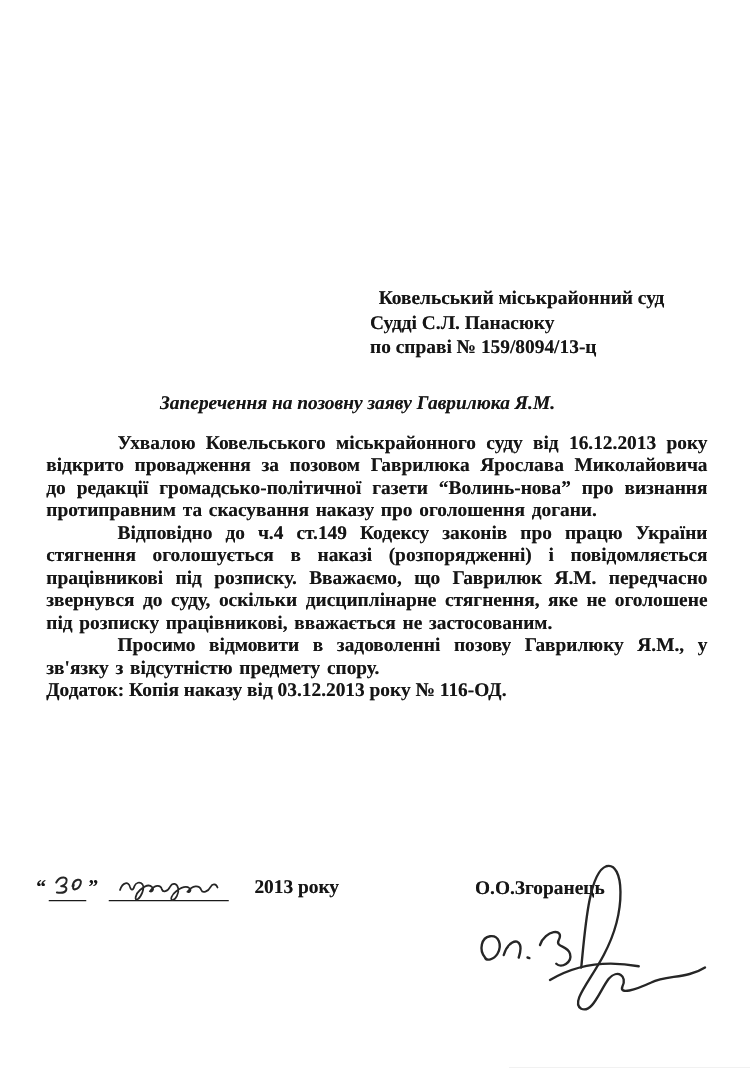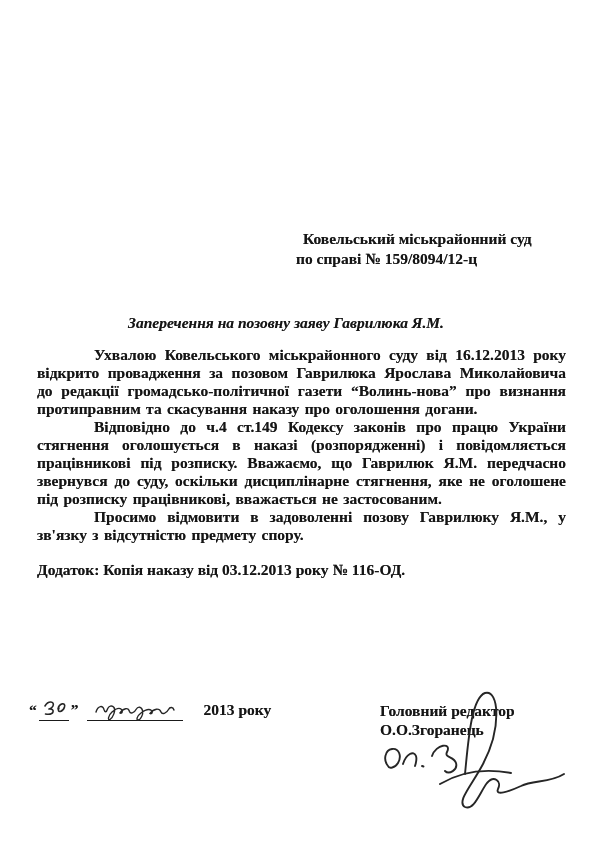--- a/index.html
+++ b/index.html
@@ -49,21 +49,20 @@
     font-size: 15.5px;
     line-height: 18px;
     text-align: justify;
   }
   .body-text p {
     margin: 0;
     text-indent: 57px;
     word-spacing: 1.5px;
   }
   .attachment-line {
-    margin-top: 17px;
     text-indent: 0;
     text-align: left;
     font-size: 15.5px;
   }
 
   .date-line {
     position: absolute;
     left: 29px;
     top: 697px;
     font-size: 15.5px;
@@ -105,21 +104,22 @@
   }
   .ink { stroke: #262626; fill: none; stroke-linecap: round; }
 </style>
 </head>
 <body>
 
 <div class="page">
 
   <div class="header-block txt">
     <div class="line-1">Ковельський міськрайонний суд</div>
-    <div class="line-3">по справі № 159/8094/12-ц</div>
+    <div class="line-2">Судді С.Л. Панасюку</div>
+    <div class="line-3">по справі № 159/8094/13-ц</div>
   </div>
 
   <div class="doc-title txt">Заперечення на позовну заяву Гаврилюка Я.М.</div>
 
   <div class="body-text txt">
     <p>Ухвалою Ковельського міськрайонного суду від 16.12.2013 року відкрито провадження за позовом Гаврилюка Ярослава Миколайовича до редакції громадсько-політичної газети “Волинь-нова” про визнання протиправним та скасування наказу про оголошення догани.</p>
     <p>Відповідно до ч.4 ст.149 Кодексу законів про працю України стягнення оголошується в наказі (розпорядженні) і повідомляється працівникові під розписку. Вважаємо, що Гаврилюк Я.М. передчасно звернувся до суду, оскільки дисциплінарне стягнення, яке не оголошене під розписку працівникові, вважається не застосованим.</p>
     <p>Просимо відмовити в задоволенні позову Гаврилюку Я.М., у зв'язку з відсутністю предмету спору.</p>
     <div class="attachment-line">Додаток: Копія наказу від 03.12.2013 року № 116-ОД.</div>
   </div>
@@ -141,21 +141,20 @@
                  C30.5,8.5 35.5,8.5 36.5,12.5 C37.3,15 41,14.5 43,10.5
                  C45,7 48.5,7.5 49.5,11.5 C50.5,15.5 47.5,21 45,21 C43,21 44,17 48,14
                  C52,11 56,9.5 58.5,11.5 C60.5,13 58.5,15.5 57,14.5
                  C61,9 66.5,9 68,13 C69,15.8 73.5,14.5 75.5,10.5 C77,7.5 80,8 81,11"></path>
       </svg>
     </span>
     <span class="year-text">2013 року</span>
   </div>
 
   <div class="signer-block txt">
-    <div>Головний редактор</div>
     <div>О.О.Згоранець</div>
   </div>
 
   <svg class="signature-svg" width="212" height="140" viewBox="0 0 212 140" role="img" aria-label="рукописний підпис О.О.Згоранець">
 
     <path class="ink" stroke-width="1.9" d="M20,80 C15,74 17,64 24,63 C31,62 34,70 30,77 C27,82 21,83 20,80"></path>
     <path class="ink" stroke-width="1.9" d="M35,78 C38,68 46,64 48,70 C49,73 48,77 47,80"></path>
     <path class="ink" stroke-width="1.9" d="M54,80 l1.5,0.5"></path>
 
     <path class="ink" stroke-width="1.9" d="M64,70 C68,58 84,56 79,66 C76,72 86,70 88,77 C90,84 81,89 77,85"></path>

